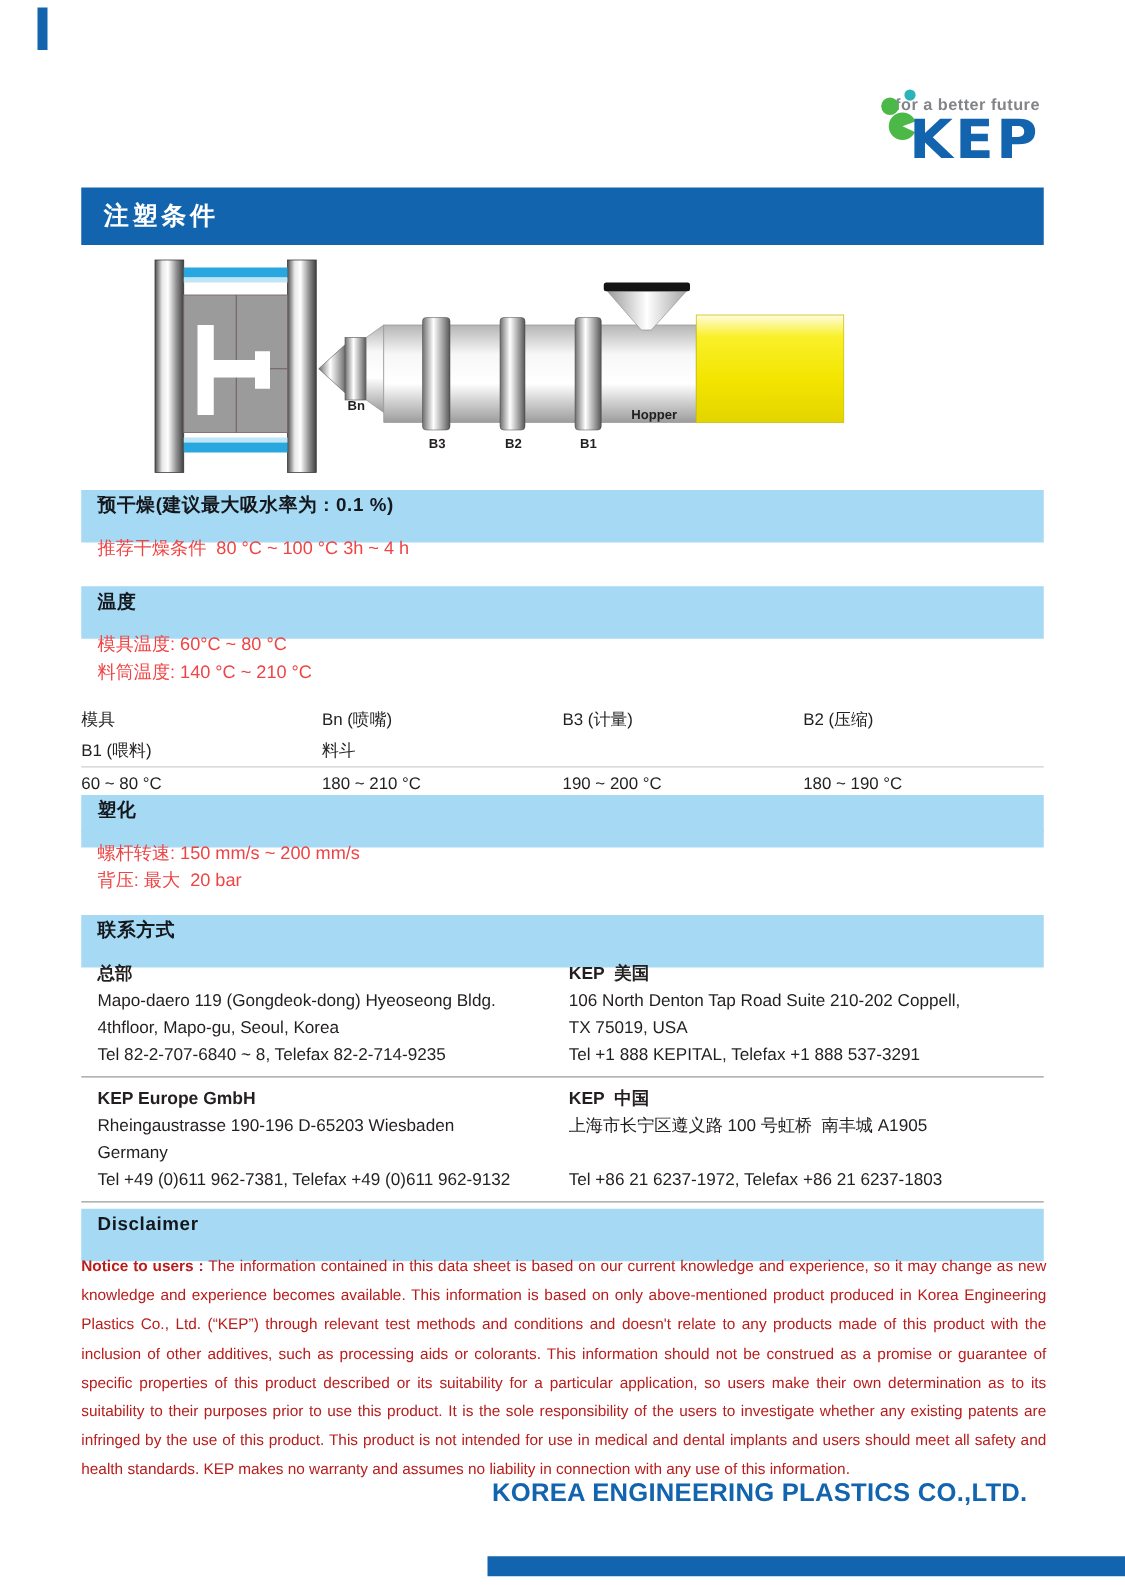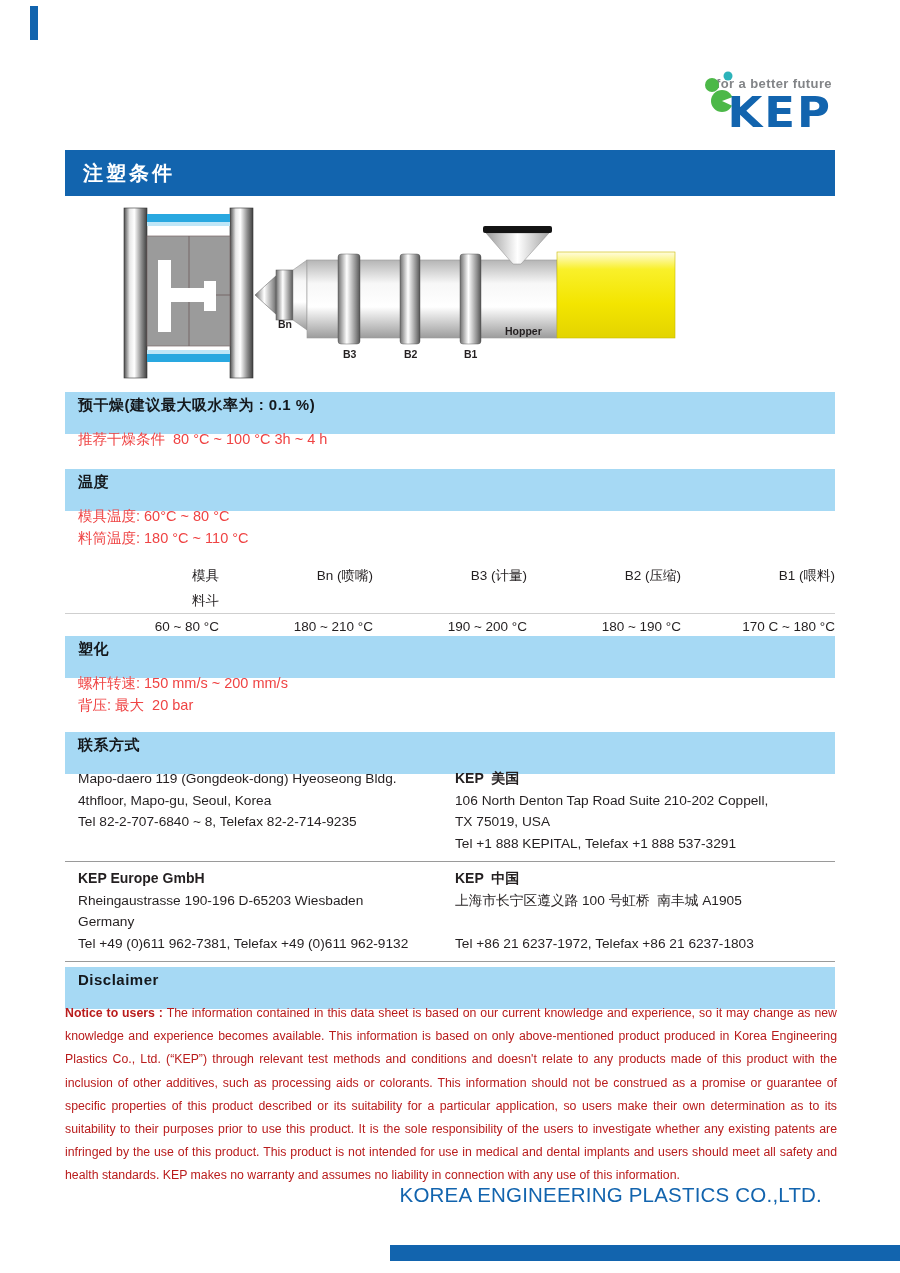--- a/index.html
+++ b/index.html
@@ -27,39 +27,39 @@
   .diagram { position:absolute; top:200px; left:100px; width:620px; height:185px; }
   .diagram text { font-family:"Liberation Sans","DejaVu Sans",sans-serif; font-size:10.5px; font-weight:bold; fill:#231f20; }
 
   
   .sec-bar { position:absolute; left:65px; right:65px; height:42px; background:#a6d9f4;
              font-size:15px; font-weight:bold; color:#14181c; line-height:26px; padding-left:13px; letter-spacing:.5px; }
   .body-line { position:absolute; left:78px; font-size:14.5px; color:#ef4444; white-space:pre-wrap; line-height:22.5px; }
 
   
   .temp-table { position:absolute; top:563px; left:65px; width:770px; font-size:13.5px; }
-  .t-row { display:grid; grid-template-columns:repeat(5,1fr); text-align:right; }
+  .t-row { display:grid; grid-template-columns:repeat(4,1fr); text-align:left; }
   .t-row.head { line-height:25px; border-bottom:1px solid #cfcfcf; }
   .t-row.vals { line-height:25px; border-bottom:1px solid #8a8a8a; }
   .t-rule { height:3px; border-bottom:1px solid #d9d9d9; }
 
   
   .contact-grid { position:absolute; top:768px; left:65px; width:770px; }
   .c-row { display:grid; grid-template-columns:390px 380px; border-bottom:1px solid #9a9a9a; padding-bottom:7px; margin-bottom:6px; }
   .c-cell.left { padding-left:13px; }
   .c-name { font-size:14px; font-weight:bold; line-height:21.5px; white-space:pre-wrap; }
   .c-line { font-size:13.7px; line-height:21.5px; min-height:21.5px; white-space:pre-wrap; }
 
   
   .disclaimer-text { position:absolute; top:1002px; left:65px; width:772px; font-size:12.3px;
                      line-height:23.2px; text-align:justify; color:#b91c1c; }
   .disclaimer-text b { font-weight:bold; }
 
   
-  .footer-company { position:absolute; top:1183px; right:78px; font-size:20.5px; font-weight:normal;
+  .footer-company { position:absolute; top:1183px; right:78px; font-size:20.5px; font-weight:bold;
                     color:#1264ae; letter-spacing:.2px; }
 </style>
 </head>
 <body>
 
 <div class="page">
 
   <div class="corner-mark"></div>
 
   <header class="logo-block">
@@ -150,21 +150,21 @@
     <text x="304" y="158">B2</text>
     <text x="364" y="158">B1</text>
     <text x="405" y="135">Hopper</text>
   </svg>
 
   <div class="sec-bar" style="top:392px">预干燥(建议最大吸水率为 : 0.1 %)</div>
   <div class="body-line" style="top:428px">推荐干燥条件  80 °C ~ 100 °C 3h ~ 4 h</div>
 
   <div class="sec-bar" style="top:469px">温度</div>
   <div class="body-line" style="top:505px">模具温度: 60°C ~ 80 °C</div>
-  <div class="body-line" style="top:527px">料筒温度: 180 °C ~ 110 °C</div>
+  <div class="body-line" style="top:527px">料筒温度: 140 °C ~ 210 °C</div>
 
   <div class="temp-table">
     <div class="t-row head">
       <span>模具</span>
       <span>Bn (喷嘴)</span>
       <span>B3 (计量)</span>
       <span>B2 (压缩)</span>
       <span>B1 (喂料)</span>
       <span>料斗</span>
     </div>
@@ -180,20 +180,21 @@
   </div>
 
   <div class="sec-bar" style="top:636px">塑化</div>
   <div class="body-line" style="top:672px">螺杆转速: 150 mm/s ~ 200 mm/s</div>
   <div class="body-line" style="top:694px">背压: 最大  20 bar</div>
 
   <div class="sec-bar" style="top:732px">联系方式</div>
   <div class="contact-grid">
     <div class="c-row">
       <div class="c-cell left">
+        <div class="c-name">总部</div>
         <div class="c-line">Mapo-daero 119 (Gongdeok-dong) Hyeoseong Bldg.</div>
         <div class="c-line">4thfloor, Mapo-gu, Seoul, Korea</div>
         <div class="c-line">Tel 82-2-707-6840 ~ 8, Telefax 82-2-714-9235</div>
       </div>
       <div class="c-cell">
         <div class="c-name">KEP  美国</div>
         <div class="c-line">106 North Denton Tap Road Suite 210-202 Coppell,</div>
         <div class="c-line">TX 75019, USA</div>
         <div class="c-line">Tel +1 888 KEPITAL, Telefax +1 888 537-3291</div>
       </div>

